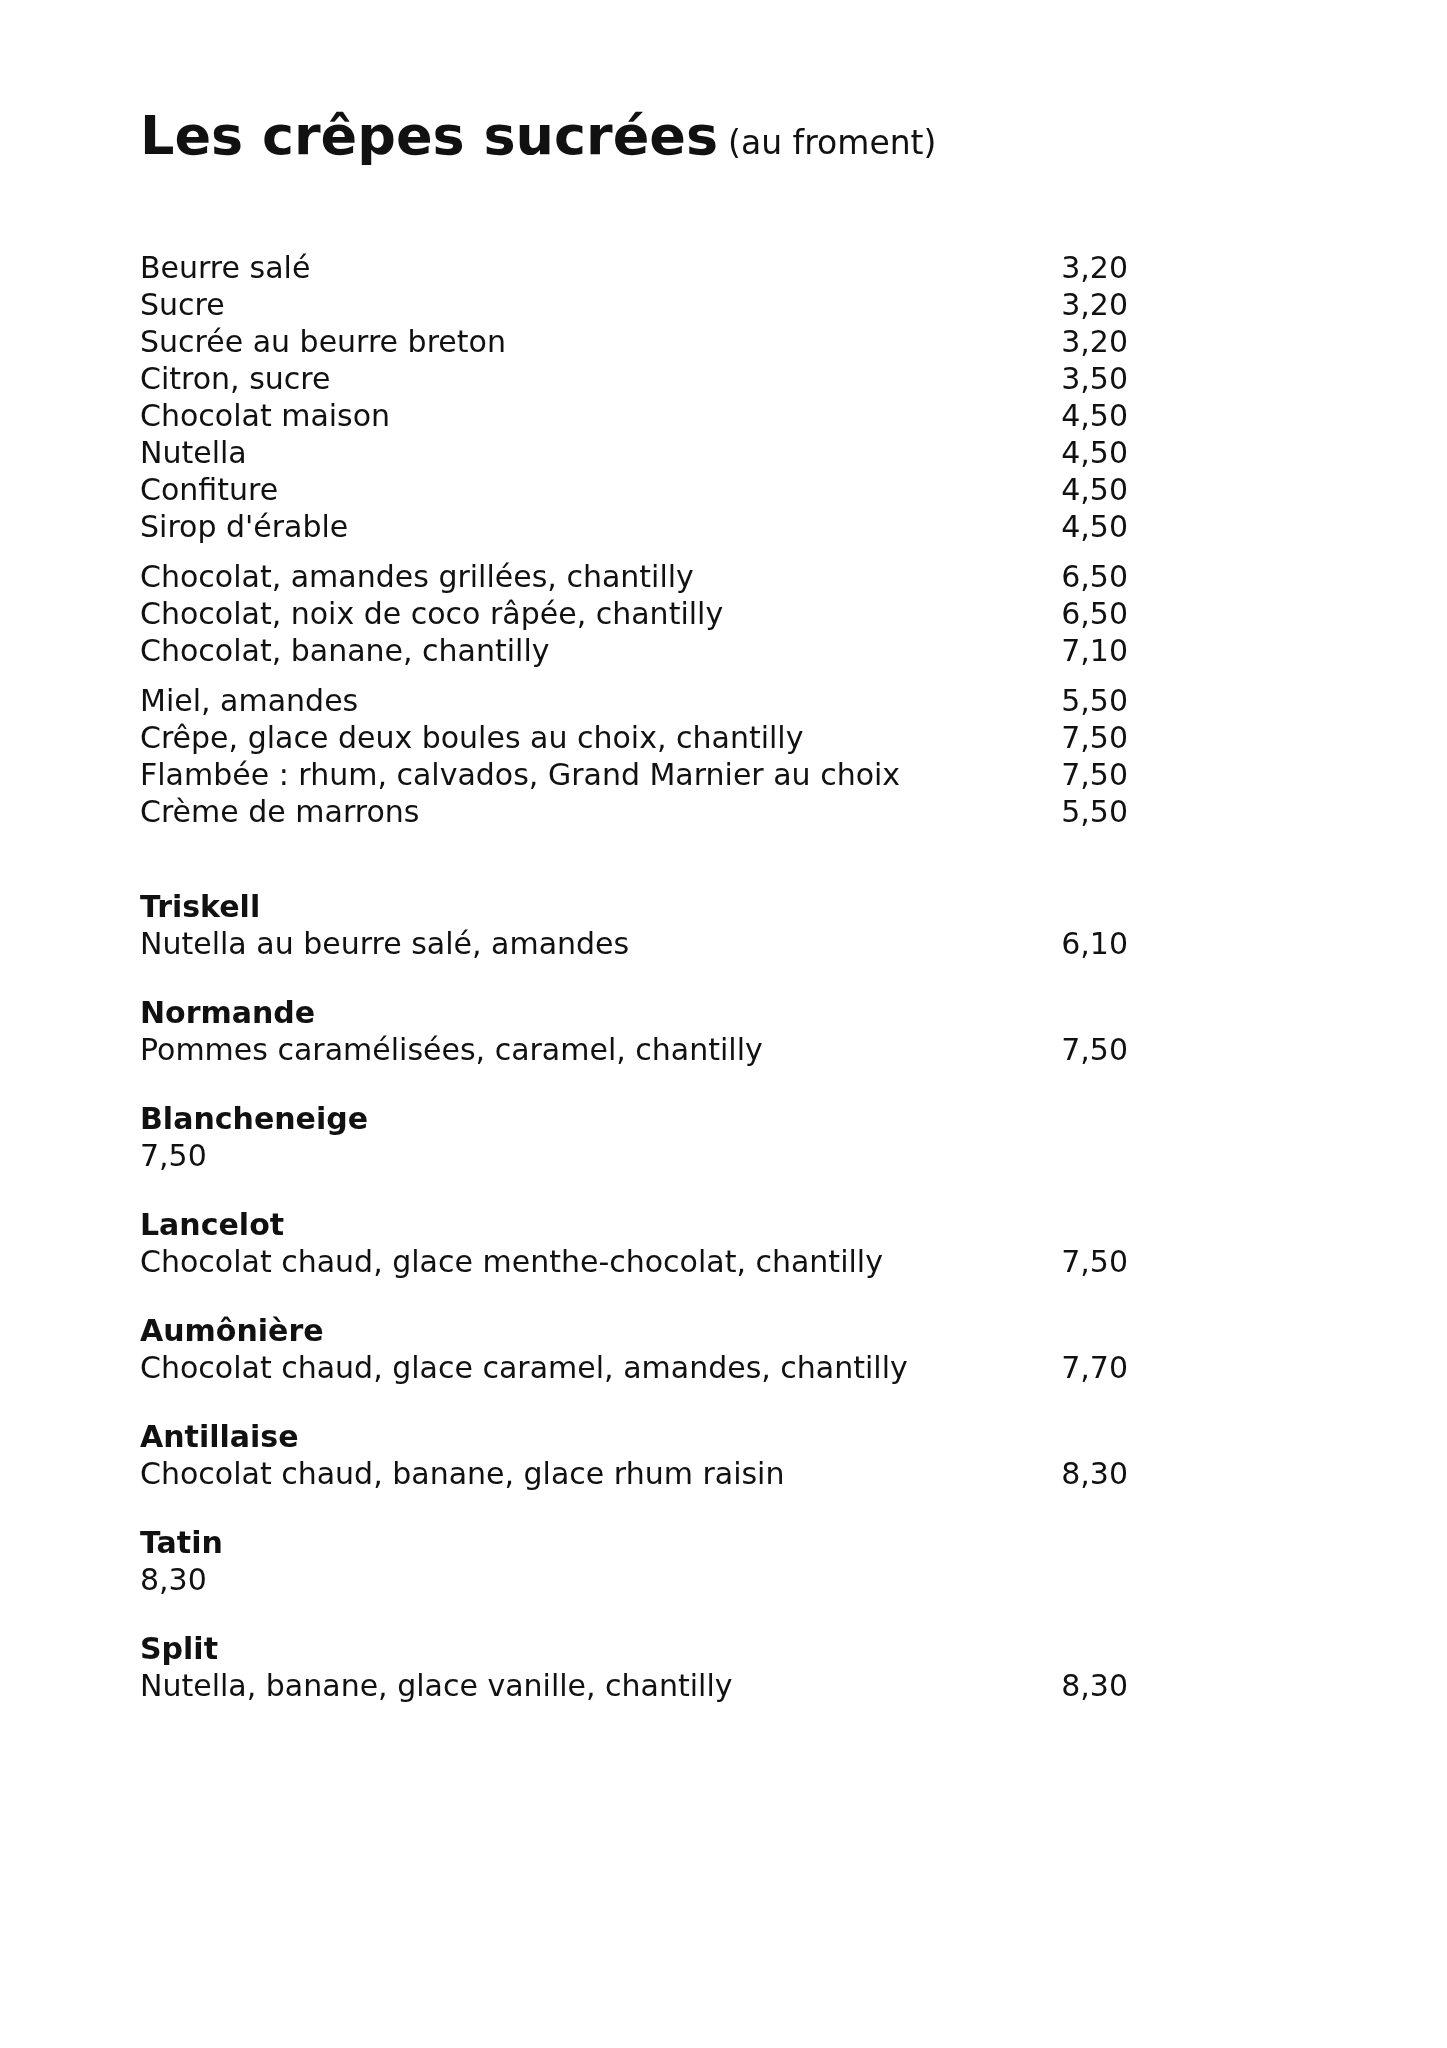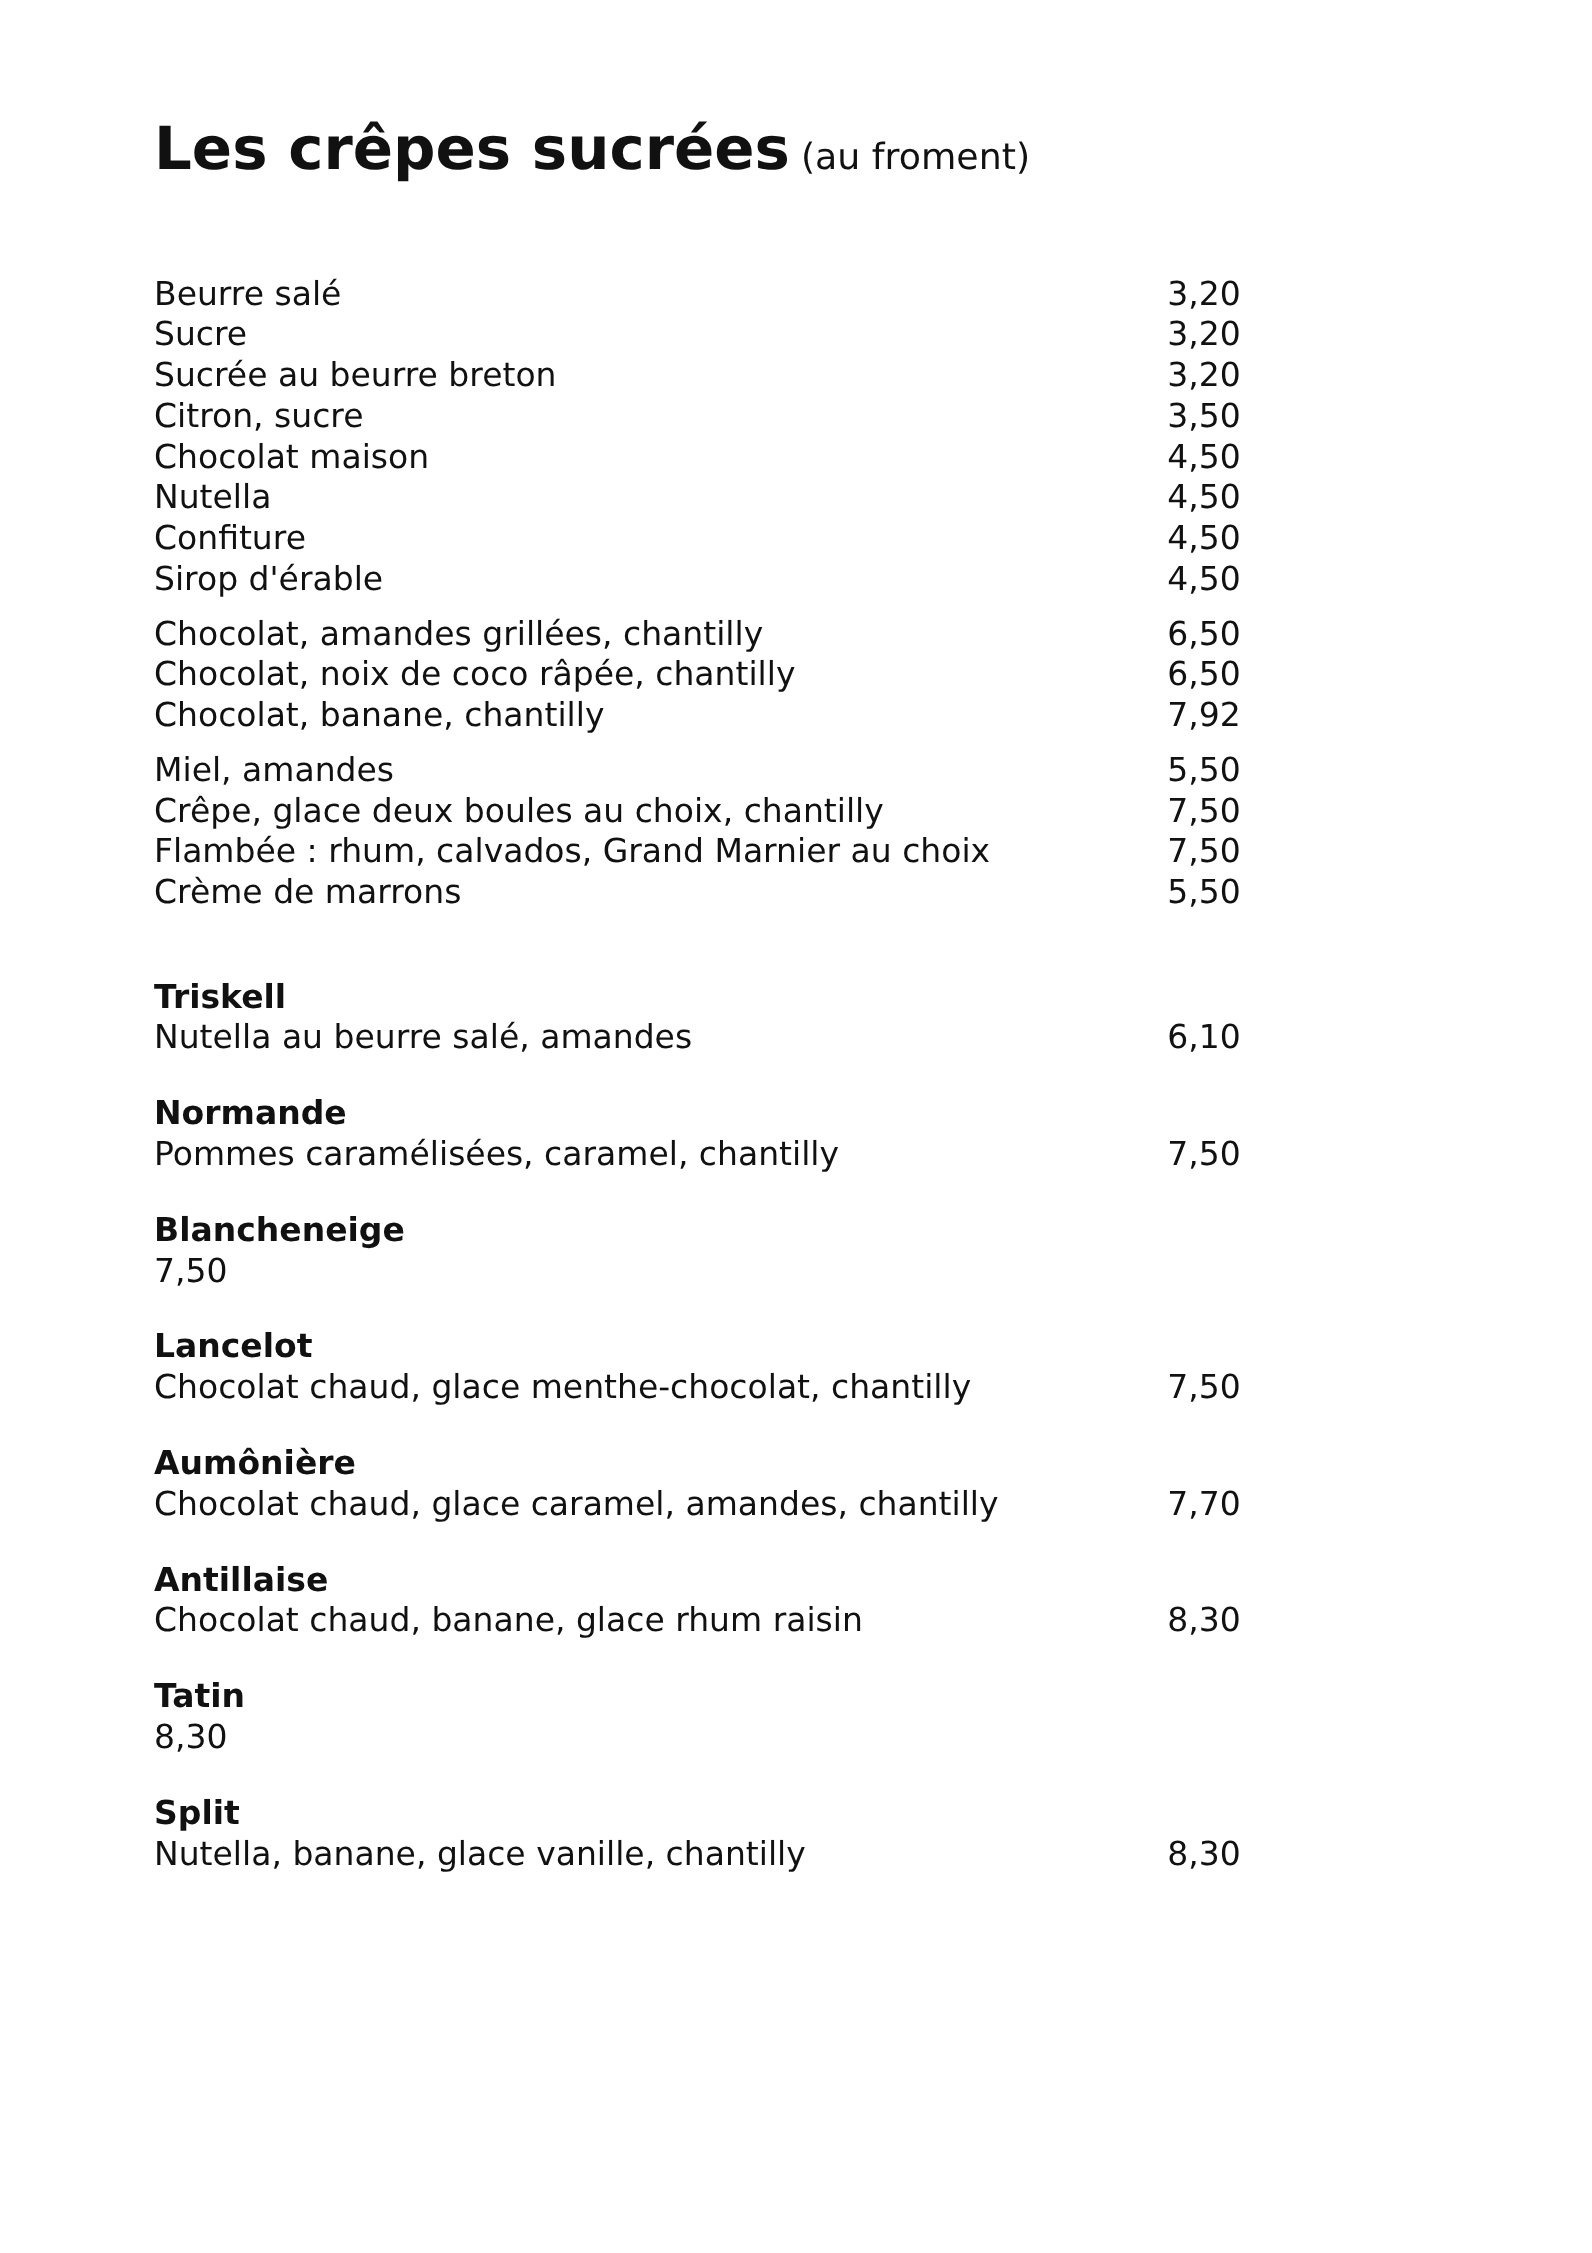--- a/index.html
+++ b/index.html
@@ -98,21 +98,21 @@
     <div class="menu-row">
       <span class="item-name">Chocolat, amandes grillées, chantilly</span>
       <span class="item-price">6,50</span>
     </div>
     <div class="menu-row">
       <span class="item-name">Chocolat, noix de coco râpée, chantilly</span>
       <span class="item-price">6,50</span>
     </div>
     <div class="menu-row">
       <span class="item-name">Chocolat, banane, chantilly</span>
-      <span class="item-price">7,92</span>
+      <span class="item-price">7,10</span>
     </div>
   </div>
 
   <div class="simple-group">
     <div class="menu-row">
       <span class="item-name">Miel, amandes</span>
       <span class="item-price">5,50</span>
     </div>
     <div class="menu-row">
       <span class="item-name">Crêpe, glace deux boules au choix, chantilly</span>

